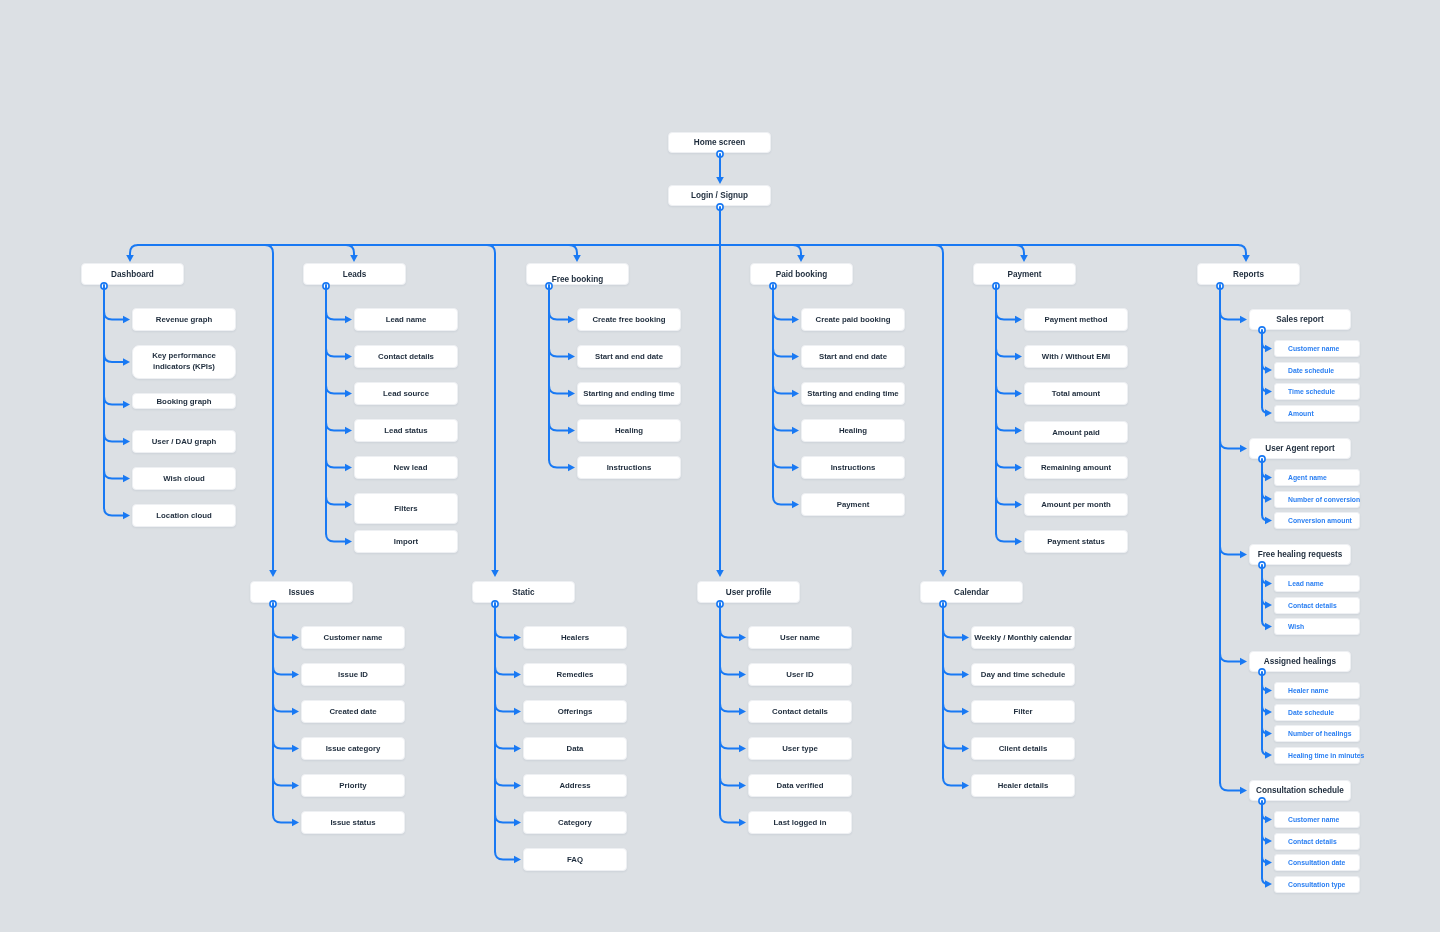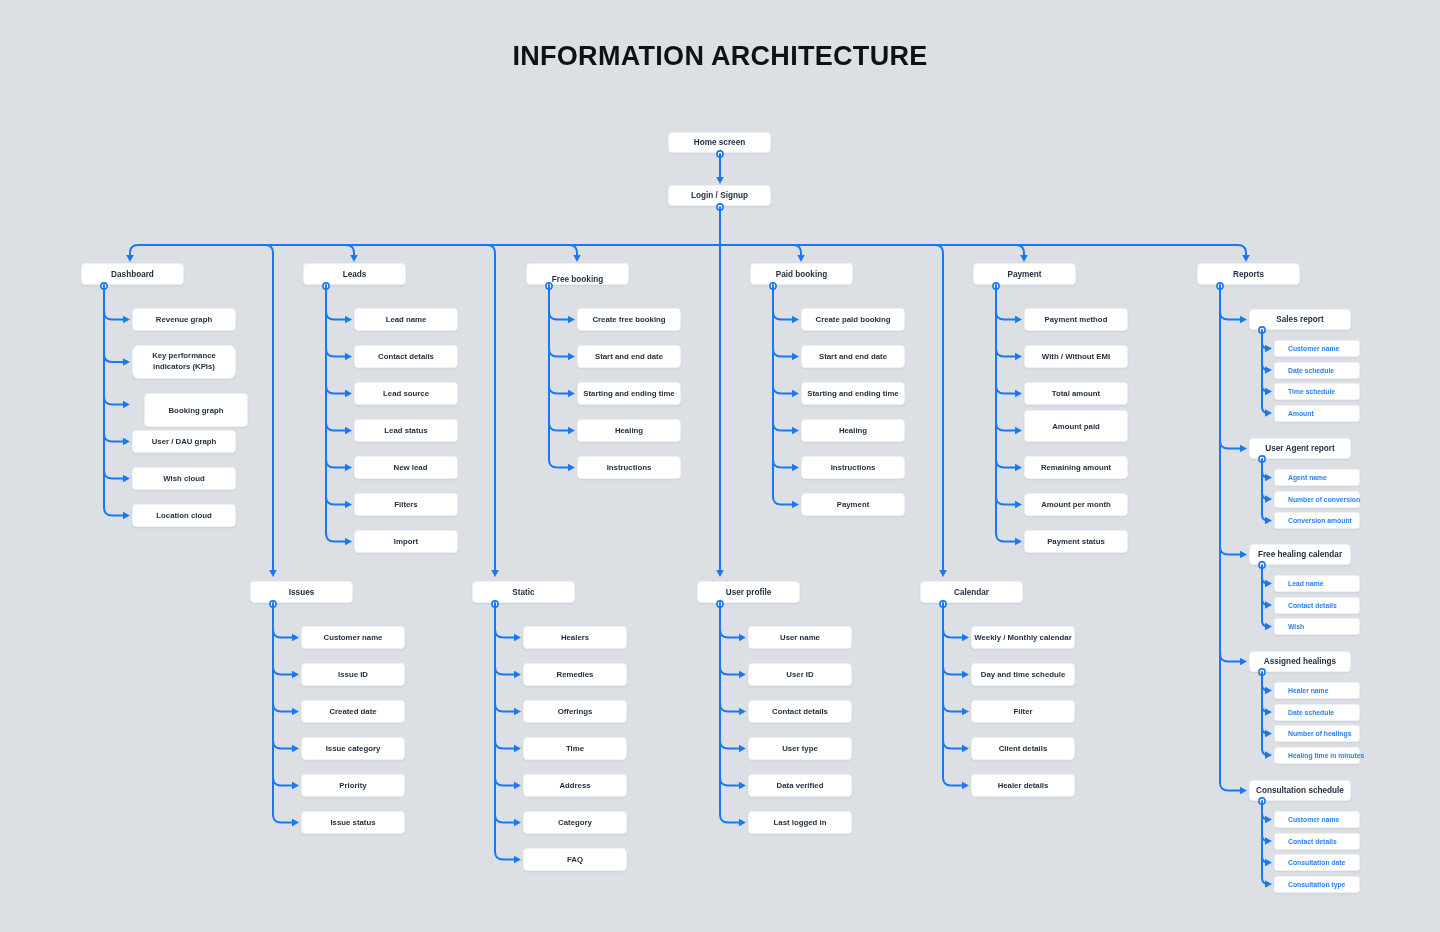--- a/index.html
+++ b/index.html
@@ -28,38 +28,37 @@
   .group-hdr{font-size:8.2px;}
   .leaf{
     justify-content:flex-start;padding-left:13px;text-align:left;
     font-size:6.8px;color:#2a7ff2;border-radius:3px;
   }
 </style>
 </head>
 <body>
 
 <div id="canvas">
-  <h1 class="title">INFORMATION ARCHITECTURE</h1>
   <div id="nodes">
       <div class="node hdr" style="left: 668px; top: 132px; width: 103px; height: 21px;">
         <span>Home screen</span>
       </div>
       <div class="node hdr" style="left: 668px; top: 185px; width: 103px; height: 21px;">
         <span>Login / Signup</span>
       </div>
       <div class="node hdr" style="left: 81px; top: 263px; width: 103px; height: 22px;">
         <span>Dashboard</span>
       </div>
       <div class="node child" style="left: 132px; top: 308px; width: 104px; height: 23px;">
         <span>Revenue graph</span>
       </div>
       <div class="node child two-line" style="left: 132px; top: 345px; width: 104px; height: 34px; border-radius: 7px;">
         <span>Key performance indicators (KPIs)</span>
       </div>
-      <div class="node child" style="left: 144px; top: 393px; width: 104px; height: 34px;">
+      <div class="node child" style="left: 132px; top: 393px; width: 104px; height: 16px;">
         <span>Booking graph</span>
       </div>
       <div class="node child" style="left: 132px; top: 430px; width: 104px; height: 23px;">
         <span>User / DAU graph</span>
       </div>
       <div class="node child" style="left: 132px; top: 467px; width: 104px; height: 23px;">
         <span>Wish cloud</span>
       </div>
       <div class="node child" style="left: 132px; top: 504px; width: 104px; height: 23px;">
         <span>Location cloud</span>
@@ -75,21 +74,21 @@
       </div>
       <div class="node child" style="left: 354px; top: 382px; width: 104px; height: 23px;">
         <span>Lead source</span>
       </div>
       <div class="node child" style="left: 354px; top: 419px; width: 104px; height: 23px;">
         <span>Lead status</span>
       </div>
       <div class="node child" style="left: 354px; top: 456px; width: 104px; height: 23px; padding-left: 9px;">
         <span>New lead</span>
       </div>
-      <div class="node child" style="left: 354px; top: 493px; width: 104px; height: 23px;">
+      <div class="node child" style="left: 354px; top: 493px; width: 104px; height: 31px;">
         <span>Filters</span>
       </div>
       <div class="node child" style="left: 354px; top: 530px; width: 104px; height: 23px;">
         <span>Import</span>
       </div>
       <div class="node hdr" style="left: 526px; top: 263px; width: 103px; height: 22px; align-items: flex-end;">
         <span>Free booking</span>
       </div>
       <div class="node child" style="left: 577px; top: 308px; width: 104px; height: 23px;">
         <span>Create free booking</span>
@@ -132,21 +131,21 @@
       </div>
       <div class="node child" style="left: 1024px; top: 308px; width: 104px; height: 23px;">
         <span>Payment method</span>
       </div>
       <div class="node child" style="left: 1024px; top: 345px; width: 104px; height: 23px; align-items: center;">
         <span>With / Without EMI</span>
       </div>
       <div class="node child" style="left: 1024px; top: 382px; width: 104px; height: 23px;">
         <span>Total amount</span>
       </div>
-      <div class="node child" style="left: 1024px; top: 410px; width: 104px; height: 32px;">
+      <div class="node child" style="left: 1024px; top: 421px; width: 104px; height: 22px;">
         <span>Amount paid</span>
       </div>
       <div class="node child" style="left: 1024px; top: 456px; width: 104px; height: 23px;">
         <span>Remaining amount</span>
       </div>
       <div class="node child" style="left: 1024px; top: 493px; width: 104px; height: 23px;">
         <span>Amount per month</span>
       </div>
       <div class="node child" style="left: 1024px; top: 530px; width: 104px; height: 23px;">
         <span>Payment status</span>
@@ -178,21 +177,21 @@
       <div class="node child" style="left: 523px; top: 626px; width: 104px; height: 23px;">
         <span>Healers</span>
       </div>
       <div class="node child" style="left: 523px; top: 663px; width: 104px; height: 23px;">
         <span>Remedies</span>
       </div>
       <div class="node child" style="left: 523px; top: 700px; width: 104px; height: 23px;">
         <span>Offerings</span>
       </div>
       <div class="node child" style="left: 523px; top: 737px; width: 104px; height: 23px;">
-        <span>Time</span>
+        <span>Data</span>
       </div>
       <div class="node child" style="left: 523px; top: 774px; width: 104px; height: 23px;">
         <span>Address</span>
       </div>
       <div class="node child" style="left: 523px; top: 811px; width: 104px; height: 23px;">
         <span>Category</span>
       </div>
       <div class="node child" style="left: 523px; top: 848px; width: 104px; height: 23px;">
         <span>FAQ</span>
       </div>
@@ -259,21 +258,21 @@
       <div class="node leaf" style="left: 1274px; top: 469px; width: 86px; height: 17px;">
         <span>Agent name</span>
       </div>
       <div class="node leaf" style="left: 1274px; top: 490.5px; width: 86px; height: 17px;">
         <span>Number of conversion</span>
       </div>
       <div class="node leaf" style="left: 1274px; top: 512px; width: 86px; height: 17px;">
         <span>Conversion amount</span>
       </div>
       <div class="node group-hdr" style="left: 1249px; top: 544px; width: 102px; height: 21px;">
-        <span>Free healing calendar</span>
+        <span>Free healing requests</span>
       </div>
       <div class="node leaf" style="left: 1274px; top: 575px; width: 86px; height: 17px;">
         <span>Lead name</span>
       </div>
       <div class="node leaf" style="left: 1274px; top: 596.5px; width: 86px; height: 17px;">
         <span>Contact details</span>
       </div>
       <div class="node leaf" style="left: 1274px; top: 618px; width: 86px; height: 17px;">
         <span>Wish</span>
       </div>

